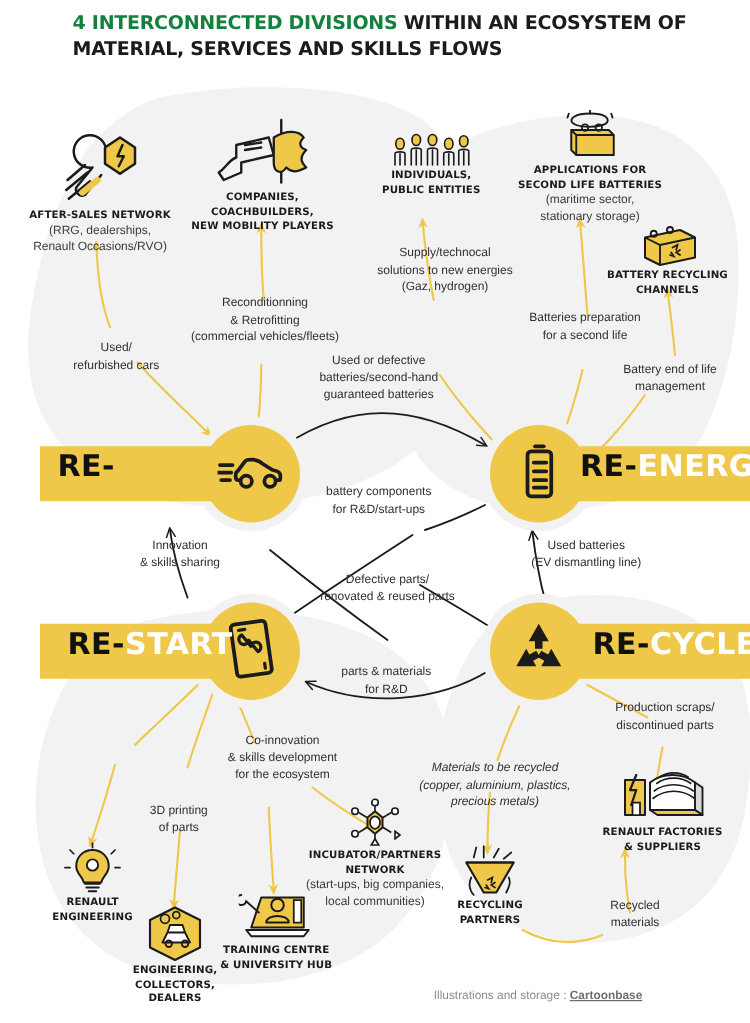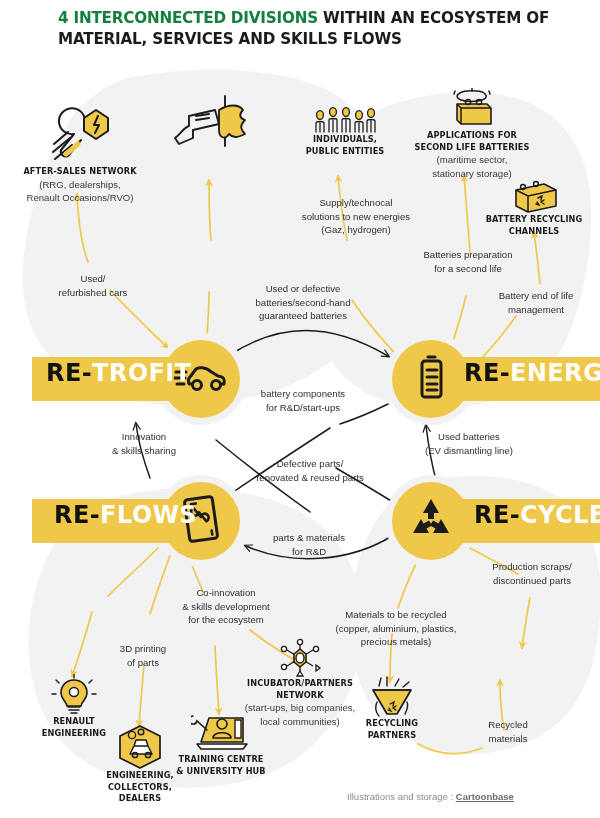--- a/index.html
+++ b/index.html
@@ -226,20 +226,21 @@
         <g fill="none" stroke="#1b1b1b" stroke-width="1.9" stroke-linecap="round" stroke-linejoin="round">
           <path d="M8,44 C14,40 16,34 22,32 L22,22 L48,16 L52,30 L26,36 L26,44 L12,50 Z"></path>
           <path d="M29,22 L42,20 M29,26 L42,24"></path>
           <path d="M58,2 L58,52"></path>
         </g>
         <g fill="#EFC84A" stroke="#1b1b1b" stroke-width="1.8" stroke-linejoin="round">
           <path d="M52,16 C62,10 72,10 76,16 C72,20 72,24 78,26 C72,32 74,36 78,40 C70,44 66,44 62,40 C58,46 52,44 52,36 Z"></path>
         </g>
       </svg>
     </div>
+    <div class="cap-b">COMPANIES, COACHBUILDERS,<br>NEW MOBILITY PLAYERS</div>
   </div>
 
   <div class="node" style="left:290px; top:104px; width:110px;">
     <div class="ico" style="height:30px;">
       <svg width="64" height="28" viewBox="0 0 64 28">
         <g stroke="#1b1b1b" stroke-width="1.3" fill="none" stroke-linecap="round">
           <g fill="#EFC84A">
               <ellipse cx="7" cy="9" rx="3.4" ry="4.4"></ellipse>
             </g>
           <path d="M3,26 L3,17 C3,15 11,15 11,17 L11,26 M7,17 L7,26"></path>
@@ -375,55 +376,71 @@
         <g fill="none" stroke="#1b1b1b" stroke-width="1.4" stroke-linecap="round">
           <path d="M14,10 L16,2 M22,10 L22,1 M30,10 L34,3 M38,11 L44,6"></path>
           <path d="M14,40 C10,36 10,30 12,26 M40,38 C42,34 44,30 42,26"></path>
         </g>
         <path d="M25,28 L29,26 L28,30 M31,34 L28,32 L31,30 M23,34 L26,35 L24,32" fill="none" stroke="#1b1b1b" stroke-width="1.3" stroke-linecap="round"></path>
       </svg>
     </div>
     <div class="cap-b">RECYCLING<br>PARTNERS</div>
   </div>
 
+  <div class="node" style="left:470px; top:612px; width:120px;">
+    <div class="ico" style="height:48px;">
+      <svg width="72" height="46" viewBox="0 0 72 46">
+        <path d="M26,12 C36,4 52,4 62,12 L62,34 L26,34 Z" fill="#fff" stroke="#1b1b1b" stroke-width="1.6" stroke-linejoin="round"></path>
+        <g fill="none" stroke="#1b1b1b" stroke-width="1.3">
+          <path d="M33,8 C40,3 50,3 57,8 M31,13 C39,7 51,7 59,13 M29,19 C38,12 52,12 61,19 M28,25 C38,17 52,17 62,25"></path>
+        </g>
+        <path d="M62,12 L68,16 L68,38 L62,34 Z" fill="#d9d9d9" stroke="#1b1b1b" stroke-width="1.5" stroke-linejoin="round"></path>
+        <path d="M26,34 L62,34 L68,38 L32,38 Z" fill="#EFC84A" stroke="#1b1b1b" stroke-width="1.5" stroke-linejoin="round"></path>
+        <path d="M6,10 L22,10 L22,38 L6,38 Z" fill="#EFC84A" stroke="#1b1b1b" stroke-width="1.6" stroke-linejoin="round"></path>
+        <path d="M15,6 L10,18 L15,18 L11,30" fill="none" stroke="#1b1b1b" stroke-width="1.8" stroke-linecap="round" stroke-linejoin="round"></path>
+        <path d="M12,28 L18,28 L18,38 L12,38 Z" fill="#fff" stroke="#1b1b1b" stroke-width="1.4"></path>
+      </svg>
+    </div>
+    <div class="cap-b">RENAULT FACTORIES<br>&amp; SUPPLIERS</div>
+  </div>
 
   <div class="flab" style="left:38px; top:272px; width:110px;">Used/<br>refurbished cars</div>
+  <div class="flab" style="left:134px; top:236px; width:156px;">Reconditionning<br>&amp; Retrofitting<br>(commercial vehicles/fleets)</div>
   <div class="flab" style="left:232px; top:282px; width:142px;">Used or defective<br>batteries/second-hand<br>guaranteed batteries</div>
   <div class="flab" style="left:292px; top:196px; width:128px;">Supply/technocal<br>solutions to new energies<br>(Gaz, hydrogen)</div>
   <div class="flab" style="left:400px; top:248px; width:136px;">Batteries preparation<br>for a second life</div>
   <div class="flab" style="left:480px; top:289px; width:112px;">Battery end of life<br>management</div>
   <div class="flab" style="left:244px; top:387px; width:118px;">battery components<br>for R&amp;D/start-ups</div>
   <div class="flab" style="left:92px; top:430px; width:104px;">Innovation<br>&amp; skills sharing</div>
   <div class="flab" style="left:404px; top:430px; width:130px;">Used batteries<br>(EV dismantling line)</div>
   <div class="flab" style="left:238px; top:457px; width:144px;">Defective parts/<br>renovated &amp; reused parts</div>
   <div class="flab" style="left:254px; top:531px; width:110px;">parts &amp; materials<br>for R&amp;D</div>
   <div class="flab" style="left:96px; top:642px; width:94px;">3D printing<br>of parts</div>
   <div class="flab" style="left:158px; top:586px; width:136px;">Co-innovation<br>&amp; skills development<br>for the ecosystem</div>
-  <div class="flab" style="left:320px; top:608px; width:152px;">Materials to be recycled<br>(copper, aluminium, plastics,<br>precious metals)</div>
+  <div class="flab" style="left:320px; top:608px; width:152px;font-style:italic;">Materials to be recycled<br>(copper, aluminium, plastics,<br>precious metals)</div>
   <div class="flab" style="left:470px; top:560px; width:124px;">Production scraps/<br>discontinued parts</div>
   <div class="flab" style="left:466px; top:718px; width:84px;">Recycled<br>materials</div>
 
   <div class="hub" id="hub-retrofit">
     <div class="bar"></div>
     <div class="halo"></div>
     <div class="circle">
       <span>
         <svg width="54" height="34" viewBox="0 0 54 34">
           <g fill="none" stroke="#1b1b1b" stroke-width="3" stroke-linecap="round" stroke-linejoin="round">
             <path d="M18,24 L16,24 C14,24 14,18 16,17 L22,9 C24,7 32,7 36,11 L44,16 C50,17 51,19 50,24 L47,24"></path>
             <circle cx="23" cy="25" r="4.5"></circle>
             <circle cx="42" cy="25" r="4.5"></circle>
             <path d="M2,12 L12,12 M0,18 L11,18 M3,24 L10,24"></path>
           </g>
         </svg>
       </span>
     </div>
     <div class="txt">
       <span class="k">RE-</span>
-        <span class="w">TROFIT</span>
     </div>
   </div>
 
   <div class="hub" id="hub-reenergy">
     <div class="bar"></div>
     <div class="halo"></div>
     <div class="circle">
       <span>
         <svg width="30" height="46" viewBox="0 0 30 46">
           <g fill="none" stroke="#1b1b1b" stroke-width="3" stroke-linecap="round" stroke-linejoin="round">
@@ -451,21 +468,21 @@
             <g fill="none" stroke="#1b1b1b" stroke-width="2.6" stroke-linecap="round" stroke-linejoin="round">
               <path d="M13,13 a4,4 0 1,0 5,5 L24,28 a4,4 0 1,0 -5,-5 Z"></path>
               <path d="M11,9 L16,9 M28,38 L28,42"></path>
             </g>
           </g>
         </svg>
       </span>
     </div>
     <div class="txt">
       <span class="k">RE-</span>
-        <span class="w">FLOWS</span>
+        <span class="w">START</span>
     </div>
   </div>
 
   <div class="hub" id="hub-recycle">
     <div class="bar"></div>
     <div class="halo"></div>
     <div class="circle">
       <span>
         <svg width="46" height="44" viewBox="0 0 46 44">
           <g fill="#1b1b1b">

